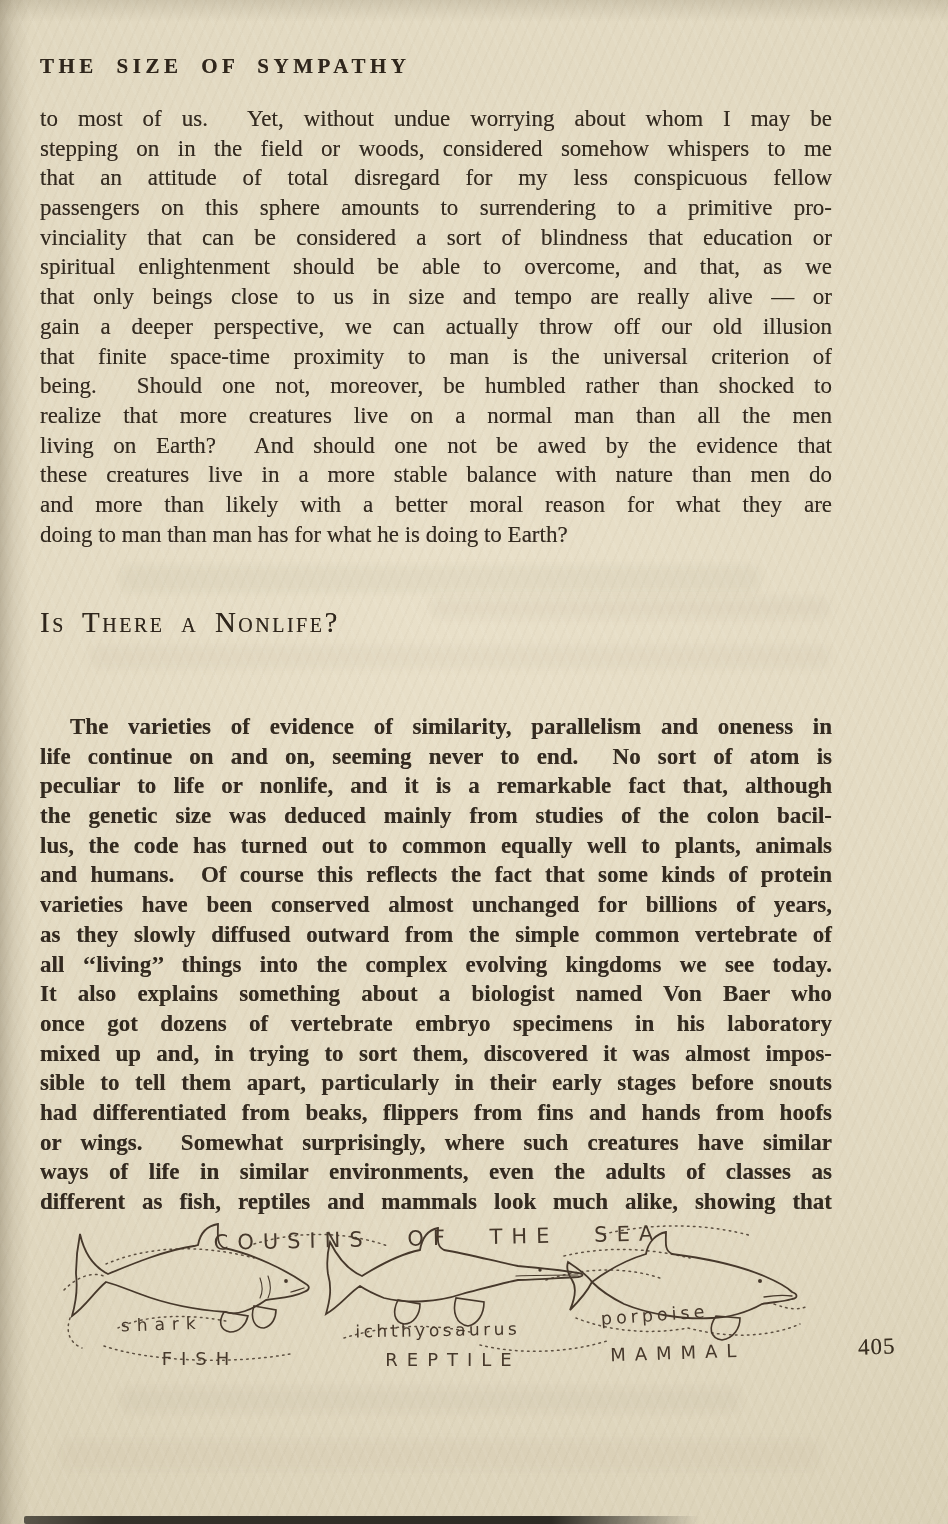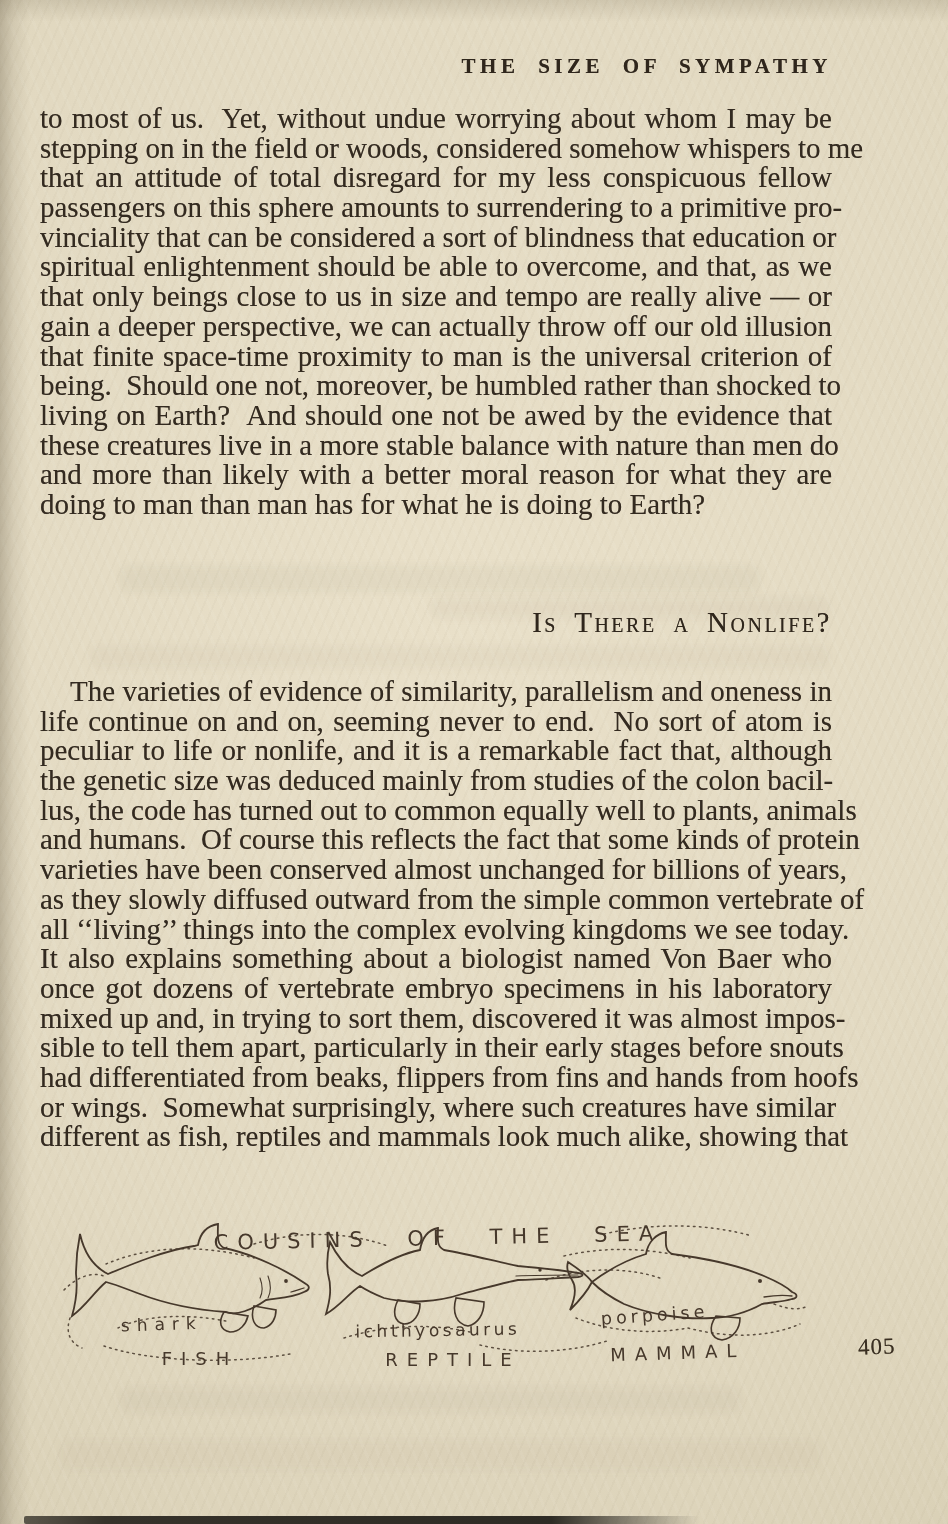--- a/index.html
+++ b/index.html
@@ -25,37 +25,37 @@
     position:absolute;left:0;top:0;right:0;height:22px;pointer-events:none;
     background:linear-gradient(180deg, rgba(85,74,52,.14), rgba(85,74,52,0));
   }
   .ghost{position:absolute;pointer-events:none;filter:blur(4px);border-radius:8px;}
   .g1{left:120px;top:566px;width:640px;height:26px;background:rgba(115,104,78,.055);}
   .g2{left:430px;top:598px;width:400px;height:20px;background:rgba(115,104,78,.05);}
   .g3{left:90px;top:646px;width:740px;height:22px;background:rgba(115,104,78,.045);}
   .g4{left:120px;top:1388px;width:620px;height:24px;background:rgba(115,104,78,.05);}
   .g5{left:60px;top:1440px;width:760px;height:30px;background:rgba(115,104,78,.04);}
   .running-head{
-    position:absolute;left:40px;top:54px;width:792px;text-align:right;
+    position:absolute;left:40px;top:54px;width:792px;text-align:left;
     font-size:21px;font-weight:700;letter-spacing:4.5px;word-spacing:9px;color:#2f261c;
     text-shadow:0 0 .5px rgba(47,38,28,.55);
   }
   .textcol{position:absolute;left:40px;width:792px;}
-  .para{font-size:29px;}
+  .para{font-size:23px;}
   .line{
     height:29.7px;line-height:29.7px;white-space:nowrap;
     text-align:justify;text-align-last:justify;
     text-shadow:0 0 .5px rgba(51,42,32,.5);
   }
   .line.last{text-align-last:left;}
   .line.indent{text-indent:30px;}
   .p1{top:104px;}
-  .p2{top:677px;}
+  .p2{top:712px;font-weight:bold;}
   .section-heading{
-    position:absolute;left:40px;top:606px;width:792px;text-align:right;
+    position:absolute;left:40px;top:606px;width:792px;text-align:left;
     font-size:29px;font-variant:small-caps;letter-spacing:2.5px;word-spacing:7px;
     color:#2f261c;text-shadow:0 0 .5px rgba(47,38,28,.55);
   }
   .figure{position:absolute;left:48px;top:1218px;width:775px;height:165px;}
   .page-number{
     position:absolute;left:858px;top:1334px;font-size:23px;color:#3a2f22;
     transform:rotate(-2deg);letter-spacing:1px;text-shadow:0 0 .5px rgba(58,47,34,.5);
   }
   .bottom-strip{
     position:absolute;left:24px;top:1516px;width:676px;height:8px;border-radius:2px;
@@ -83,20 +83,21 @@
     <div class="line">to most of us.&nbsp; Yet, without undue worrying about whom I may be</div>
     <div class="line">stepping on in the field or woods, considered somehow whispers to me</div>
     <div class="line">that an attitude of total disregard for my less conspicuous fellow</div>
     <div class="line">passengers on this sphere amounts to surrendering to a primitive pro-</div>
     <div class="line">vinciality that can be considered a sort of blindness that education or</div>
     <div class="line">spiritual enlightenment should be able to overcome, and that, as we</div>
     <div class="line">that only beings close to us in size and tempo are really alive — or</div>
     <div class="line">gain a deeper perspective, we can actually throw off our old illusion</div>
     <div class="line">that finite space-time proximity to man is the universal criterion of</div>
     <div class="line">being.&nbsp; Should one not, moreover, be humbled rather than shocked to</div>
+    <div class="line">realize that more creatures live on a normal man than all the men</div>
     <div class="line">living on Earth?&nbsp; And should one not be awed by the evidence that</div>
     <div class="line">these creatures live in a more stable balance with nature than men do</div>
     <div class="line">and more than likely with a better moral reason for what they are</div>
     <div class="line last">doing to man than man has for what he is doing to Earth?</div>
   </div>
 
   <div class="section-heading">Is There a Nonlife?</div>
 
   <div class="textcol para p2" style="position:absolute;">
     <div class="line indent">The varieties of evidence of similarity, parallelism and oneness in</div>
@@ -107,20 +108,21 @@
     <div class="line">and humans.&nbsp; Of course this reflects the fact that some kinds of protein</div>
     <div class="line">varieties have been conserved almost unchanged for billions of years,</div>
     <div class="line">as they slowly diffused outward from the simple common vertebrate of</div>
     <div class="line">all ‘‘living’’ things into the complex evolving kingdoms we see today.</div>
     <div class="line">It also explains something about a biologist named Von Baer who</div>
     <div class="line">once got dozens of vertebrate embryo specimens in his laboratory</div>
     <div class="line">mixed up and, in trying to sort them, discovered it was almost impos-</div>
     <div class="line">sible to tell them apart, particularly in their early stages before snouts</div>
     <div class="line">had differentiated from beaks, flippers from fins and hands from hoofs</div>
     <div class="line">or wings.&nbsp; Somewhat surprisingly, where such creatures have similar</div>
+    <div class="line">ways of life in similar environments, even the adults of classes as</div>
     <div class="line">different as fish, reptiles and mammals look much alike, showing that</div>
   </div>
 
   <div class="figure">
     <svg width="775" height="165" viewBox="0 0 775 165">
       <defs>
         <pattern id="stip" width="5.2" height="5.2" patternUnits="userSpaceOnUse">
           <circle cx="1.6" cy="1.6" r="0.85" fill="#46382b"></circle>
         </pattern>
       </defs>

